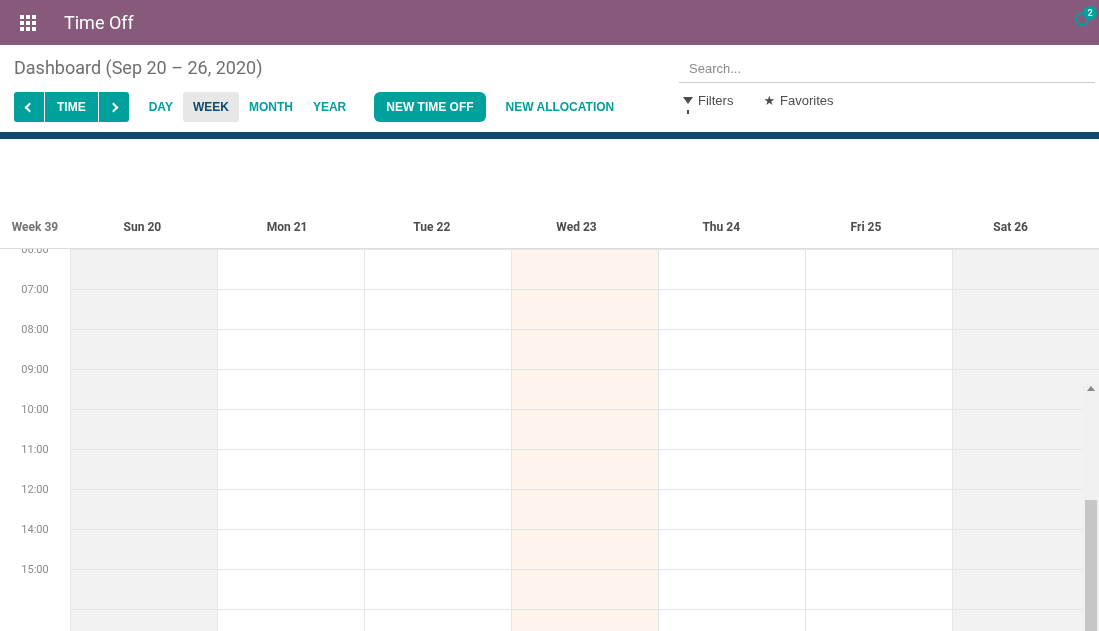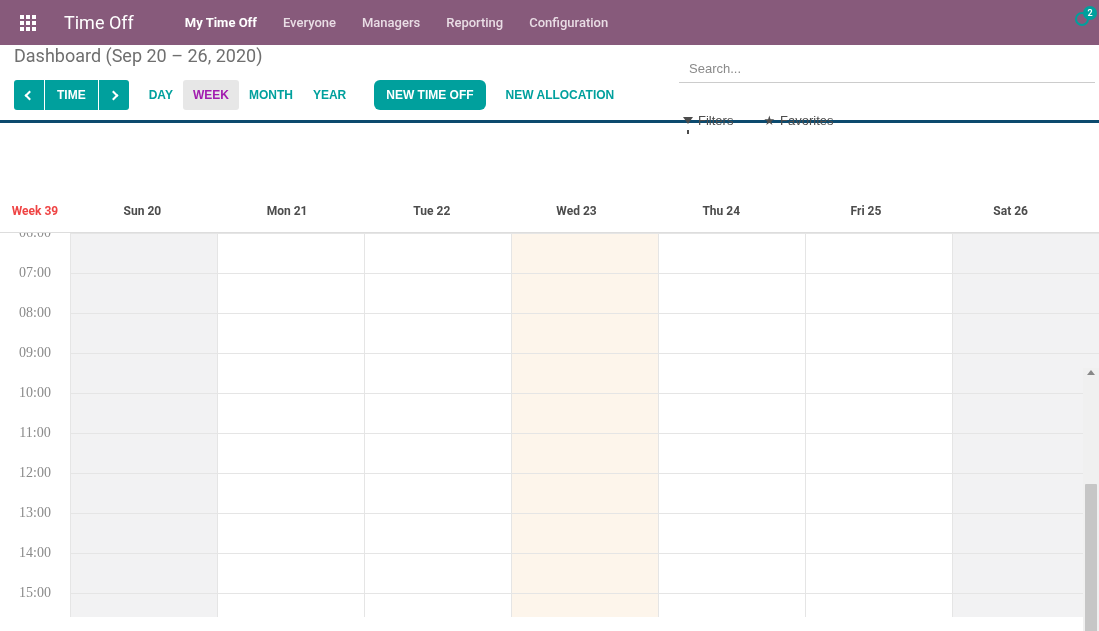--- a/index.html
+++ b/index.html
@@ -13,55 +13,55 @@
 .app-title { font-size: 18px; font-weight: 400; margin-left: 22px; margin-right: 38px; color: #fff; }
 .nav-links { display: flex; gap: 0; }
 .nav-link { color: #e9dde5; font-size: 13px; padding: 6px 13px; cursor: pointer; font-weight: 500; }
 .nav-link.active { color: #fff; font-weight: 700; }
 .top-right { position: absolute; right: 6px; top: 10px; display: flex; align-items: center; }
 .clock-icon { width: 18px; height: 18px; position: relative; }
 .clock-circle { width: 14px; height: 14px; border: 2px solid #00a09d; border-radius: 50%; position: absolute; left: 0; top: 2px; }
 .badge-count { position: absolute; top: -4px; right: -4px; background: #00a09d; color: #fff; border-radius: 50%; width: 14px; height: 14px; font-size: 9px; display: flex; align-items: center; justify-content: center; font-weight: 600; }
 
 
-.controls { padding: 0 14px 10px 14px; background: #fff; position: relative; border-bottom: 3px solid #0c4a6e; }
+.controls { padding: 12px 14px 10px 14px; background: #fff; position: relative; border-bottom: 7px solid #0c4a6e; }
 .dash-title { font-size: 18px; color: #6f6f6f; font-weight: 400; margin-bottom: 14px; }
 .control-row { display: flex; align-items: center; gap: 0; }
 .btn { display: inline-flex; align-items: center; justify-content: center; height: 30px; font-size: 12px; font-weight: 600; cursor: pointer; border: none; background: transparent; padding: 0 12px; border-radius: 6px; }
 .btn-teal { background: #00a09d; color: #fff; }
 .btn-group-nav { display: flex; gap: 1px; margin-right: 10px; }
 .btn-group-nav .btn { border-radius: 0; }
 .btn-group-nav .btn:first-child { border-radius: 3px 0 0 3px; width: 30px; padding: 0; }
 .btn-group-nav .btn:last-child { border-radius: 0 3px 3px 0; width: 30px; padding: 0; }
 .arrow { display: inline-block; width: 7px; height: 7px; border-style: solid; border-color: #fff; }
 .arrow-left { border-width: 0 0 2px 2px; transform: rotate(45deg); }
 .arrow-right { border-width: 2px 2px 0 0; transform: rotate(45deg); }
 .view-switch { display: flex; margin-right: 18px; }
 .view-btn { color: #00a09d; background: transparent; font-weight: 600; font-size: 12px; padding: 0 10px; height: 30px; display: inline-flex; align-items: center; cursor: pointer; border: none; border-radius: 3px; }
-.view-btn.active { background: #e7e7e7; color: #a21caf; }
+.view-btn.active { background: #e7e7e7; color: #0c4a6e; }
 .action-btns { display: flex; gap: 12px; }
 .btn-link { color: #00a09d; font-weight: 600; font-size: 12px; height: 30px; display: inline-flex; align-items: center; cursor: pointer; border: none; background: transparent; padding: 0 8px; }
 
 .search-area { position: absolute; top: 10px; right: 4px; width: 416px; }
 .search-input { width: 100%; border: none; border-bottom: 1px solid #ccc; padding: 6px 10px; font-size: 13px; color: #333; outline: none; background: transparent; }
 .search-input::placeholder { color: #8a8a8a; }
-.search-controls { display: flex; gap: 30px; margin-top: 30px; padding-left: 4px; }
+.search-controls { display: flex; gap: 30px; margin-top: 10px; padding-left: 4px; }
 .sc-btn { display: inline-flex; align-items: center; gap: 5px; color: #4c4c4c; font-size: 13px; cursor: pointer; border: none; background: transparent; }
 .funnel-icon { width: 0; height: 0; border-left: 5px solid transparent; border-right: 5px solid transparent; border-top: 7px solid #4c4c4c; position: relative; }
 .funnel-icon::after { content: ""; position: absolute; left: -1px; top: 6px; width: 2px; height: 4px; background: #4c4c4c; }
 .star-icon { color: #4c4c4c; font-size: 13px; }
 
 
 .calendar-wrap { padding-top: 66px; position: relative; height: calc(631px - 45px - 89px); }
 .cal-header { display: flex; border-top: 1px solid transparent; padding-left: 0; height: 44px; align-items: center; border-bottom: 1px solid #ddd; }
-.week-label { width: 70px; text-align: center; font-size: 12px; color: #ef4444; font-weight: 700; }
+.week-label { width: 70px; text-align: center; font-size: 12px; color: #737373; font-weight: 700; }
 .day-col-head { flex: 1; text-align: center; font-size: 12px; color: #4c4c4c; font-weight: 700; }
 .cal-body { position: relative; display: flex; height: 384px; overflow: hidden; }
 .time-gutter { width: 70px; flex-shrink: 0; }
-.time-slot { height: 40px; display: flex; align-items: center; justify-content: center; font-size: 14px; color: #8a8a8a; position: relative; top: -20px; font-family: Liberation Serif, serif; }
+.time-slot { height: 40px; display: flex; align-items: center; justify-content: center; font-size: 11px; color: #8a8a8a; position: relative; top: -20px; }
 .day-cols { flex: 1; display: flex; position: relative; }
 .day-col { flex: 1; border-left: 1px solid #e5e5e5; position: relative; }
 .day-col.weekend { background: #f2f2f3; }
 .day-col.today { background: #fdf5eb; }
 .hour-line { position: absolute; left: 0; right: 0; height: 1px; background: #e5e5e5; }
 .vscroll { position: absolute; right: 0; top: 245px; width: 16px; height: 384px; background: #f0f0f0; }
 .vscroll-arrow-up { position: absolute; top: 2px; left: 4px; width: 0; height: 0; border-left: 4px solid transparent; border-right: 4px solid transparent; border-bottom: 5px solid #888; }
 .vscroll-thumb { position: absolute; left: 2px; width: 12px; background: #c6c6c6; top: 116px; height: 158px; border-radius: 1px; }
 </style>
 </head>
@@ -75,27 +75,20 @@
         <span></span>
       <span></span>
         <span></span>
         <span></span>
       <span></span>
         <span></span>
         <span></span>
     </div>
   </div>
   <div class="app-title">Time Off</div>
-  <div class="nav-links" id="nav-links">
-      <div class="nav-link active">My Time Off</div>
-      <div class="nav-link">Everyone</div>
-      <div class="nav-link">Managers</div>
-      <div class="nav-link">Reporting</div>
-      <div class="nav-link">Configuration</div>
-    </div>
   <div class="top-right">
     <div class="clock-icon">
       <div class="clock-circle"></div>
       <div class="badge-count">2</div>
     </div>
   </div>
 </div>
 
 <div class="controls">
   <div class="dash-title">Dashboard (Sep 20 – 26, 2020)</div>
@@ -151,21 +144,20 @@
   </div>
   <div class="cal-body">
     <div class="time-gutter" id="time-gutter">
         <div class="time-slot">06:00</div>
         <div class="time-slot">07:00</div>
         <div class="time-slot">08:00</div>
         <div class="time-slot">09:00</div>
         <div class="time-slot">10:00</div>
         <div class="time-slot">11:00</div>
         <div class="time-slot">12:00</div>
-        <div class="time-slot">13:00</div>
         <div class="time-slot">14:00</div>
         <div class="time-slot">15:00</div>
       </div>
     <div class="day-cols" id="day-cols">
         <div class="day-col weekend"></div>
         <div class="day-col"></div>
         <div class="day-col"></div>
         <div class="day-col today"></div>
         <div class="day-col"></div>
         <div class="day-col"></div>

